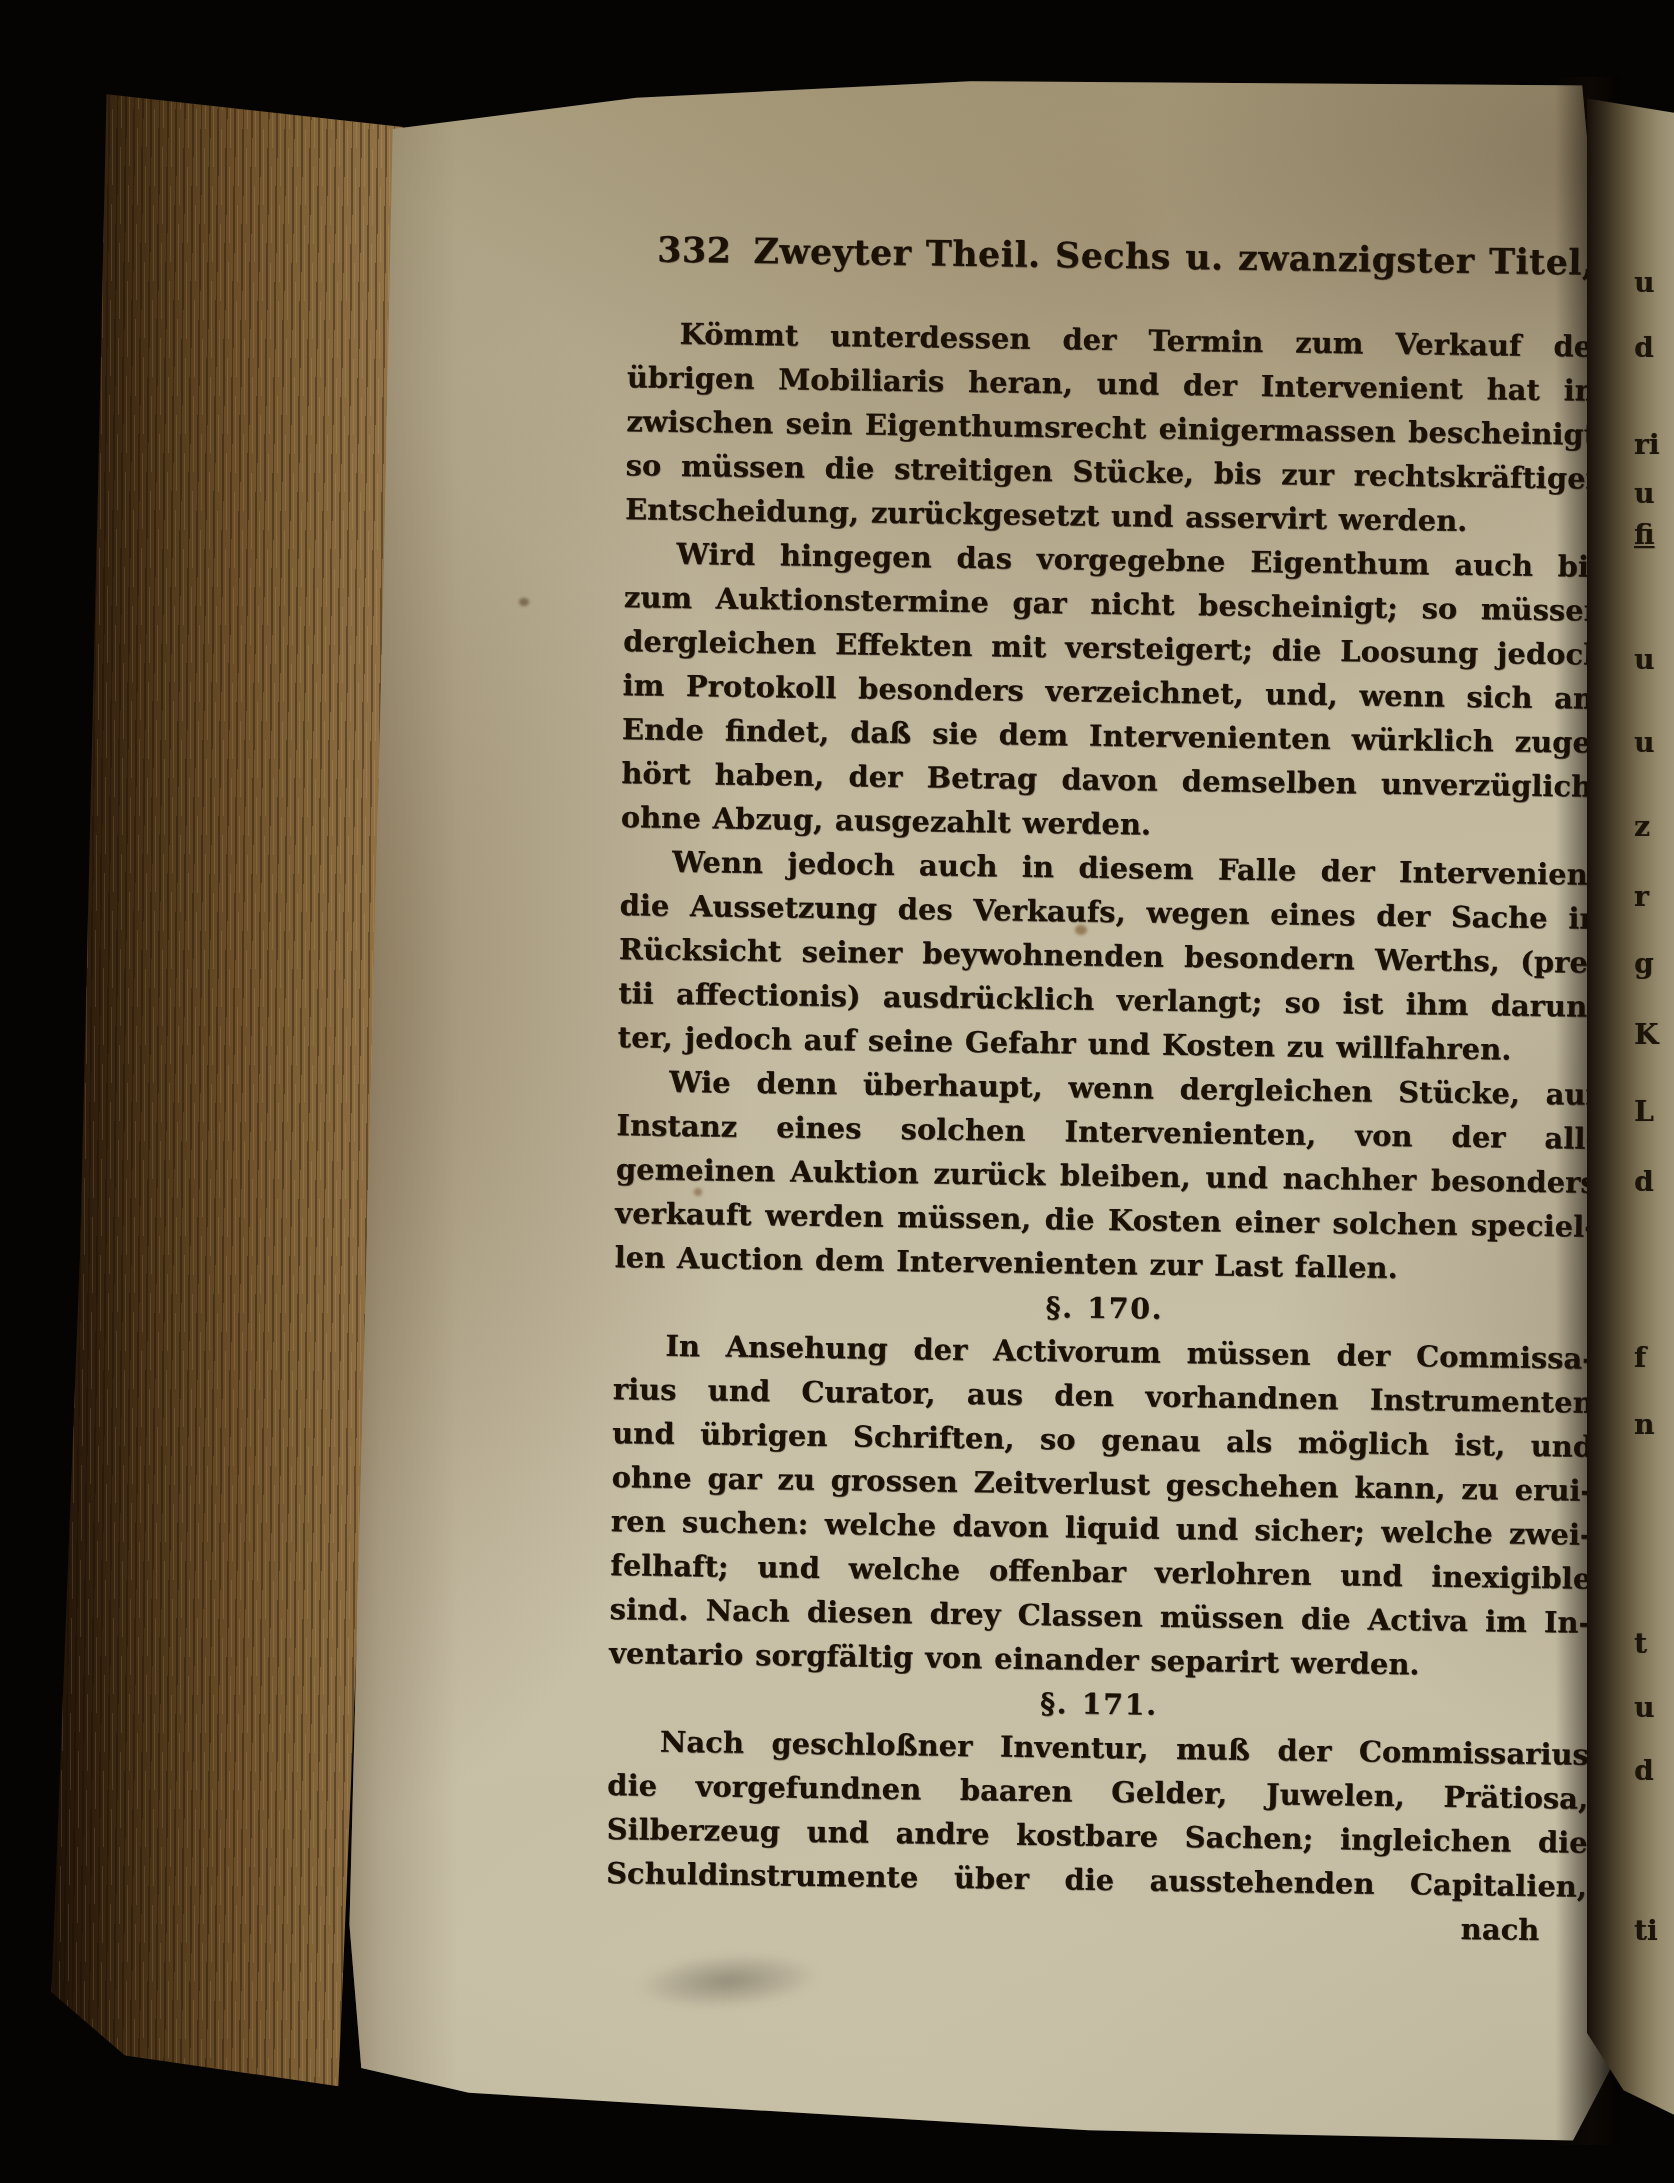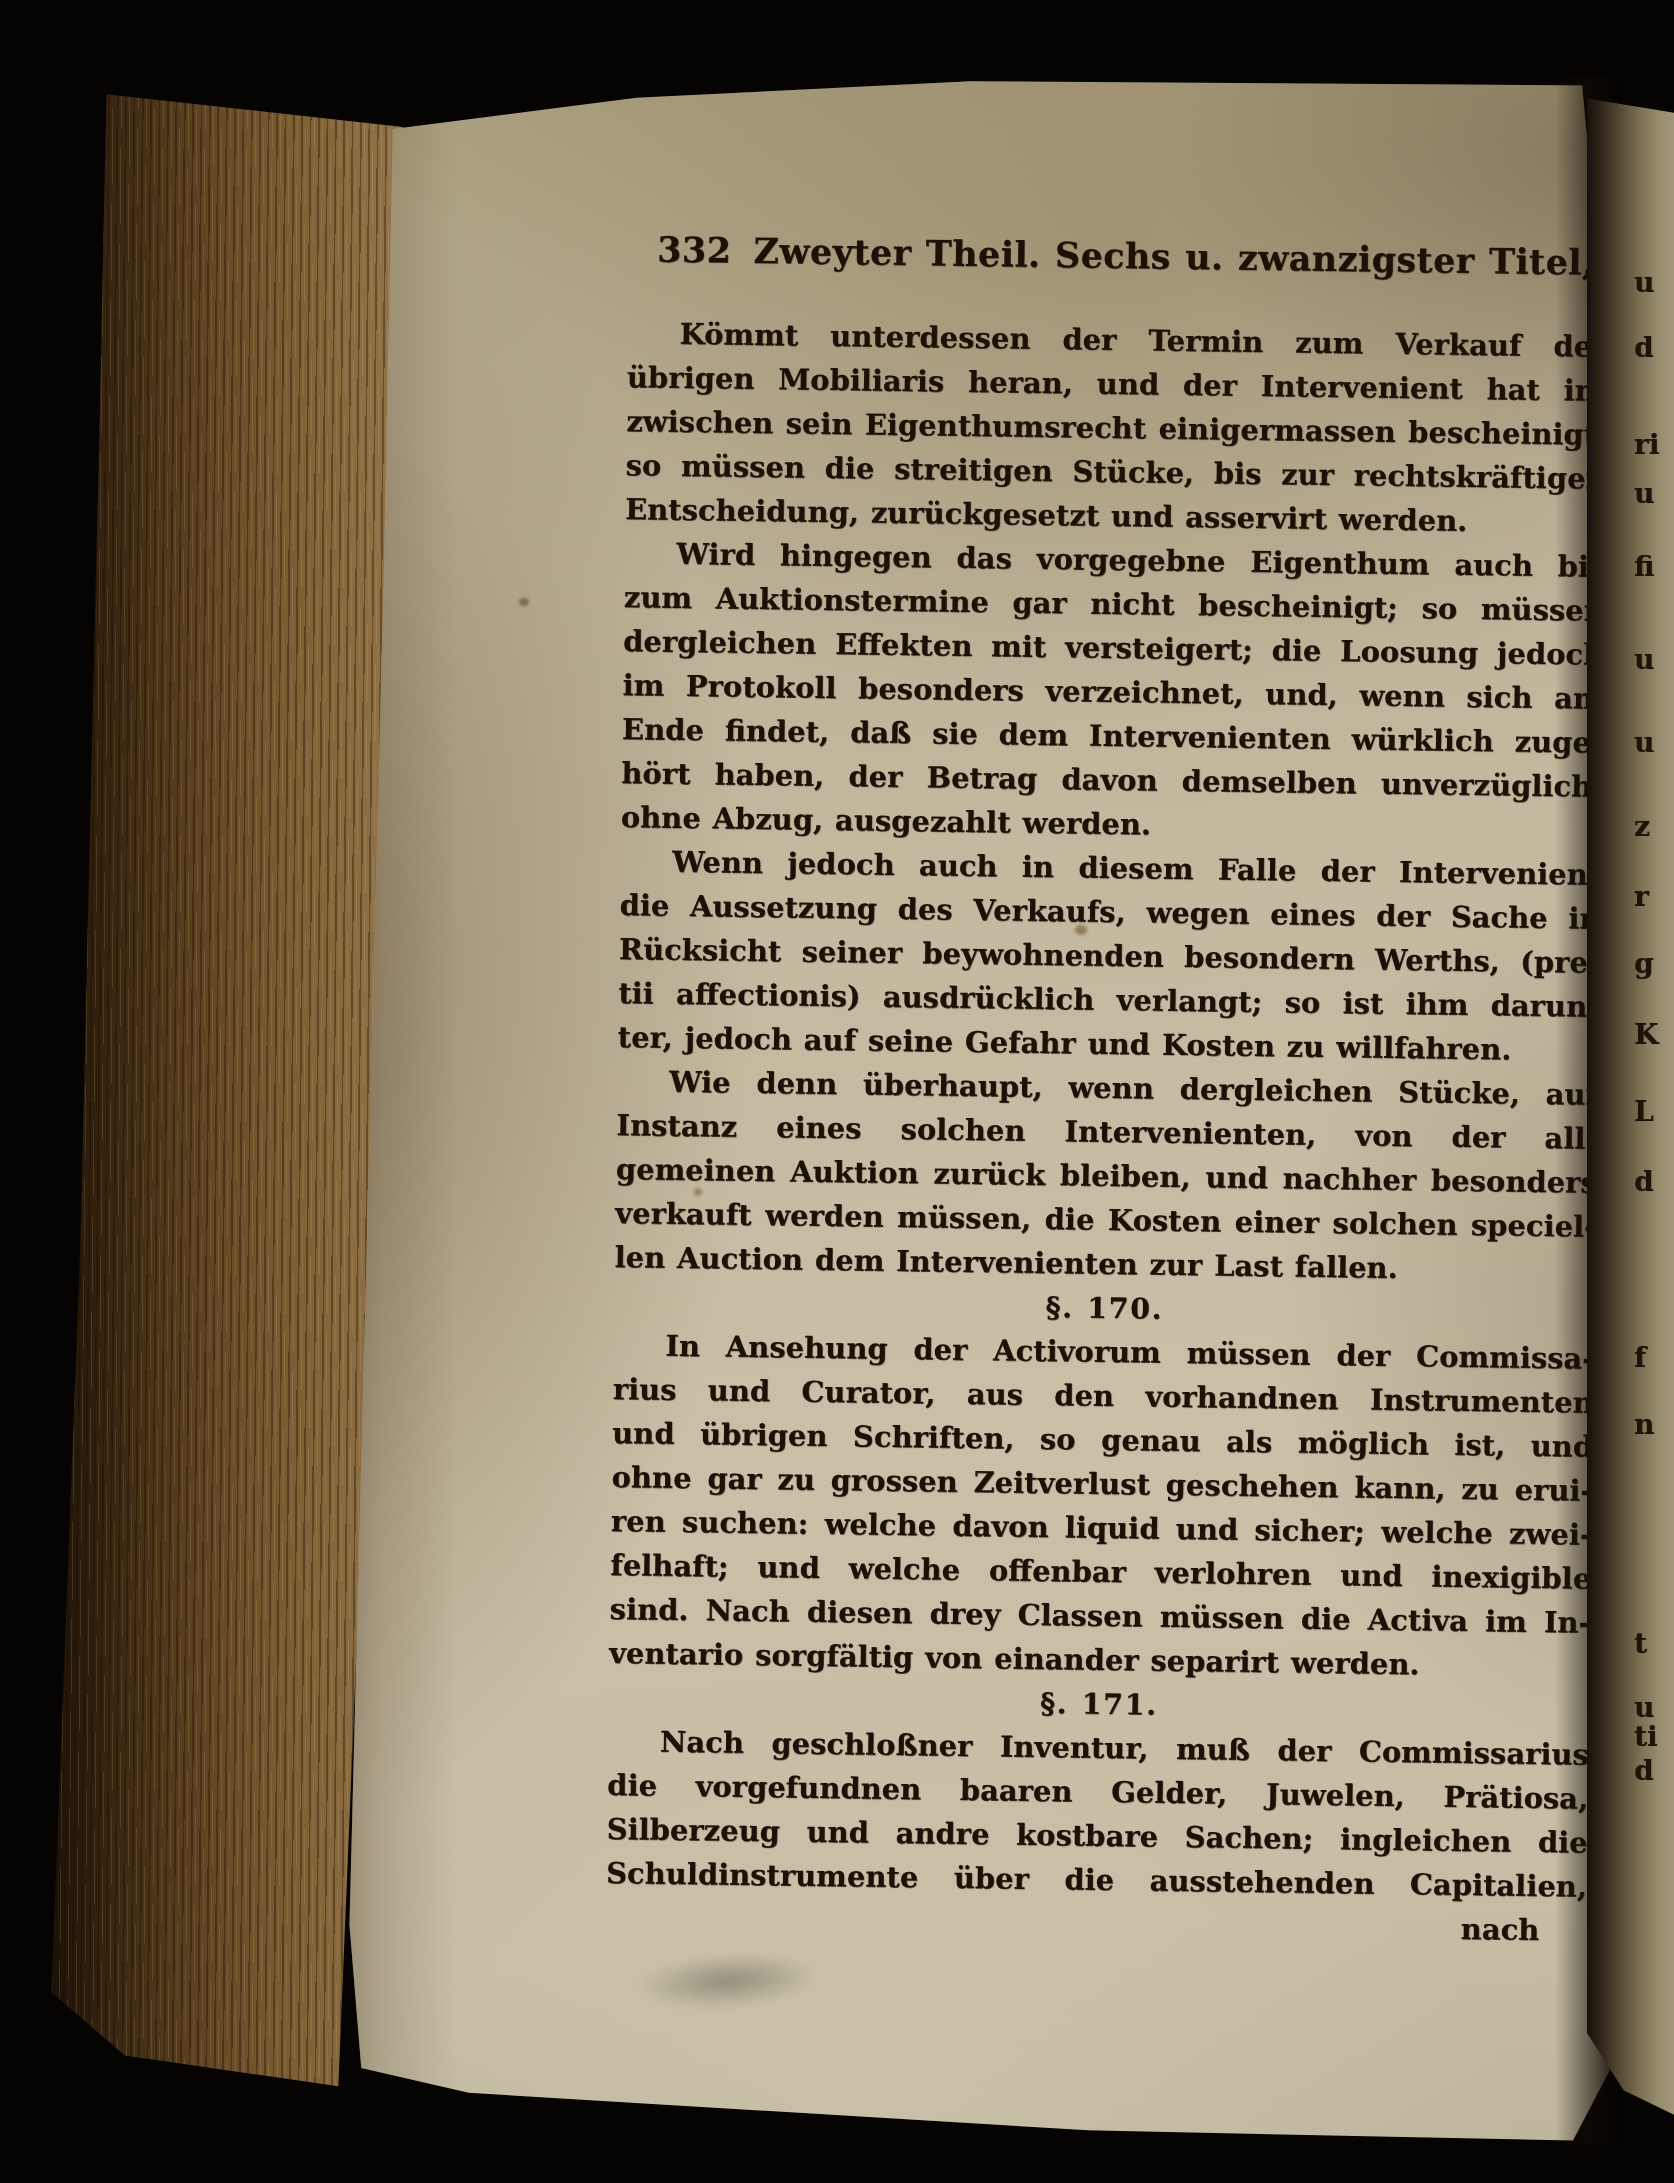--- a/index.html
+++ b/index.html
@@ -162,31 +162,31 @@
     </div>
   </div>
 
   <div class="gutter-shadow"></div>
 
   <div class="next-page">
       <span class="frag" style="top: 186px;">u</span>
       <span class="frag" style="top: 251px;">d</span>
       <span class="frag" style="top: 348px;">ri</span>
       <span class="frag" style="top: 397px;">u</span>
-      <span class="frag" style="top: 470px;">fi</span>
+      <span class="frag" style="top: 438px; text-decoration: underline;">fi</span>
       <span class="frag" style="top: 563px;">u</span>
       <span class="frag" style="top: 646px;">u</span>
       <span class="frag" style="top: 730px;">z</span>
       <span class="frag" style="top: 800px;">r</span>
       <span class="frag" style="top: 867px;">g</span>
       <span class="frag" style="top: 938px;">K</span>
       <span class="frag" style="top: 1015px;">L</span>
       <span class="frag" style="top: 1085px;">d</span>
       <span class="frag" style="top: 1261px;">f</span>
       <span class="frag" style="top: 1328px;">n</span>
       <span class="frag" style="top: 1547px;">t</span>
       <span class="frag" style="top: 1611px;">u</span>
       <span class="frag" style="top: 1674px;">d</span>
-      <span class="frag" style="top: 1640px;">ti</span>
+      <span class="frag" style="top: 1834px;">ti</span>
     </div>
 
 </div>
 
 
 </body></html>

